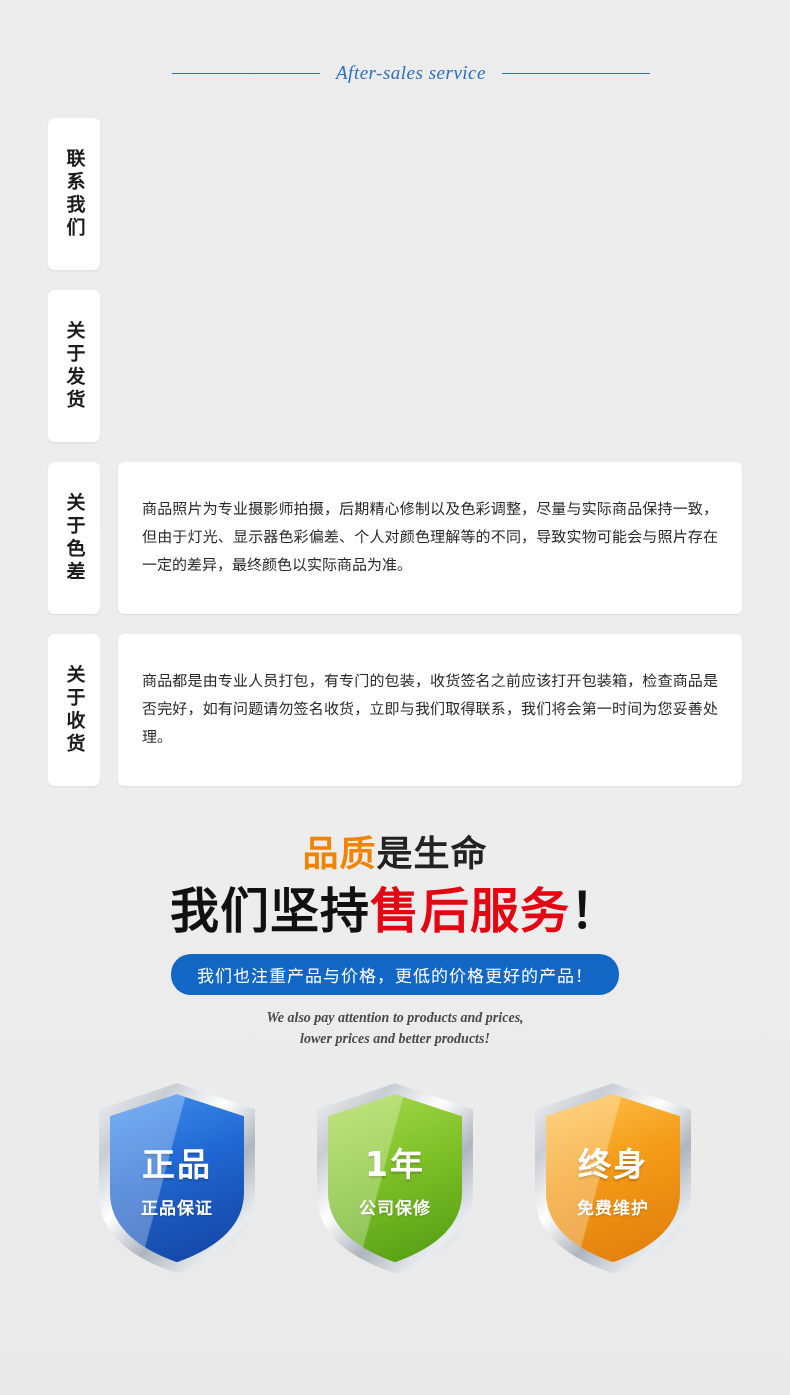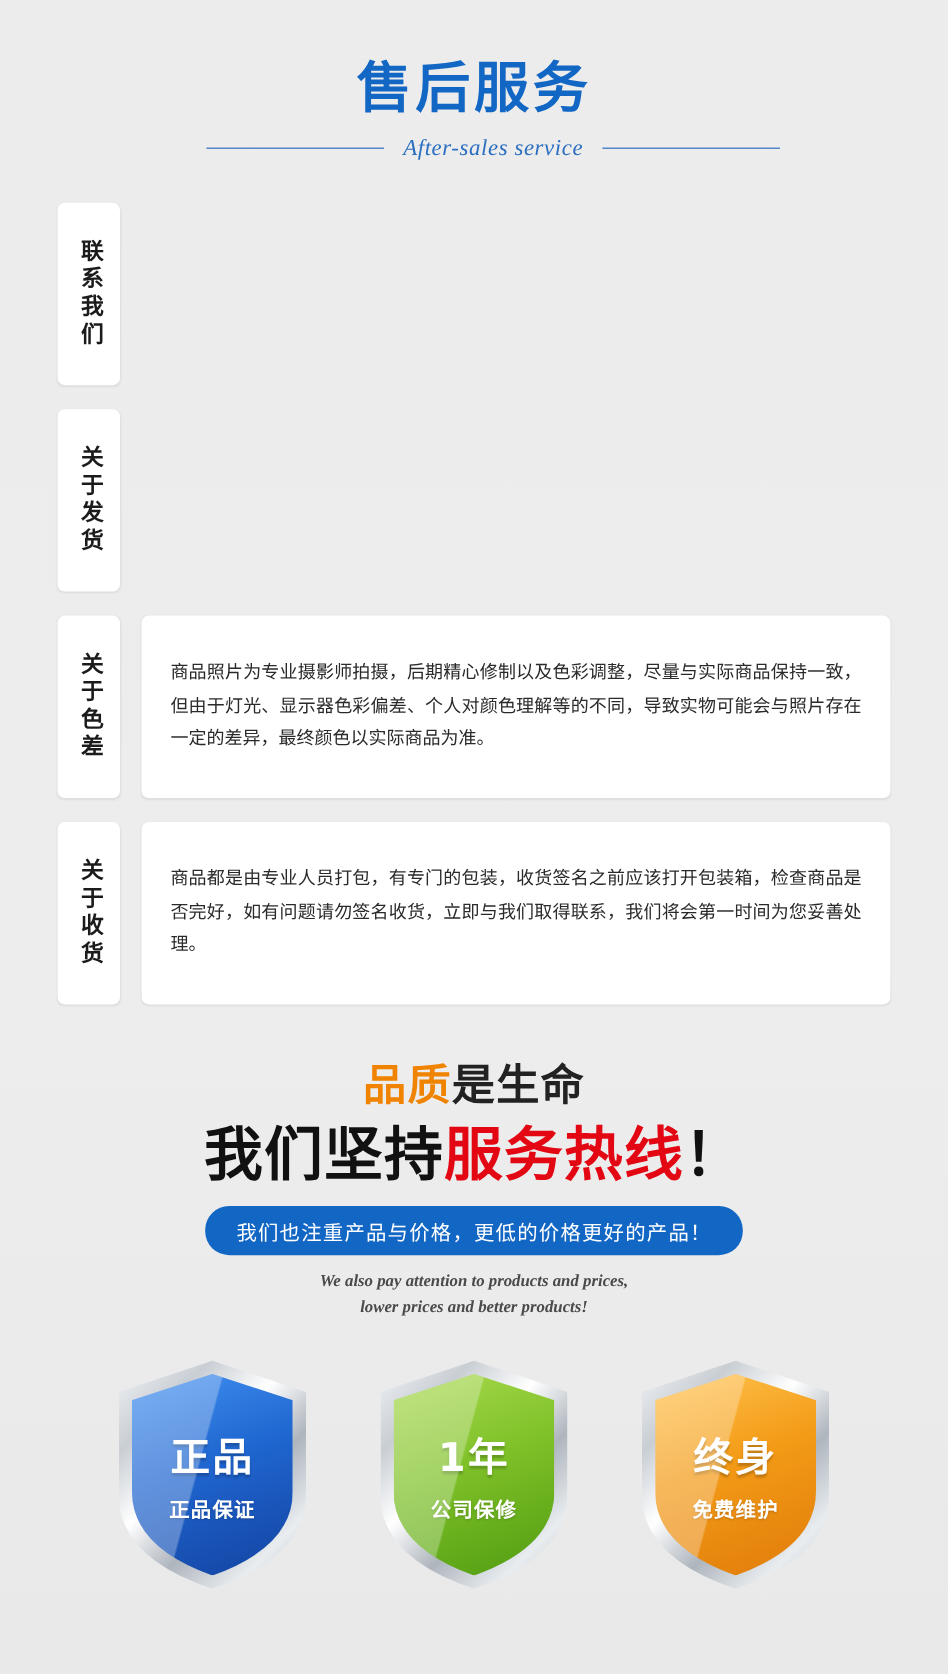--- a/index.html
+++ b/index.html
@@ -214,21 +214,20 @@
     letter-spacing: 1px;
     text-shadow: 0 1px 2px rgba(0,0,0,0.22);
   }
 </style>
 </head>
 <body>
 
 <div class="page">
 
   <div class="header">
-    <div class="header-title">售后服务</div>
     <div class="header-sub-wrap">
       <div class="header-rule"></div>
       <div class="header-sub">After-sales service</div>
       <div class="header-rule"></div>
     </div>
   </div>
 
   <div class="faq-list">
 
     <div class="faq-row faq-row-1">
@@ -261,21 +260,21 @@
       </div>
     </div>
 
   </div>
 
   <div class="quality">
     <div class="q-line1">
       <span class="hl">品质</span><span>是生命</span>
     </div>
     <div class="q-line2">
-      <span>我们坚持</span><span class="red">服务热线</span><span>！</span>
+      <span>我们坚持</span><span class="red">售后服务</span><span>！</span>
     </div>
     <div class="q-pill">我们也注重产品与价格，更低的价格更好的产品！</div>
     <div class="q-en">
       <div>We also pay attention to products and prices,</div>
       <div>lower prices and better products!</div>
     </div>
   </div>
 
   <div class="shields">
 

